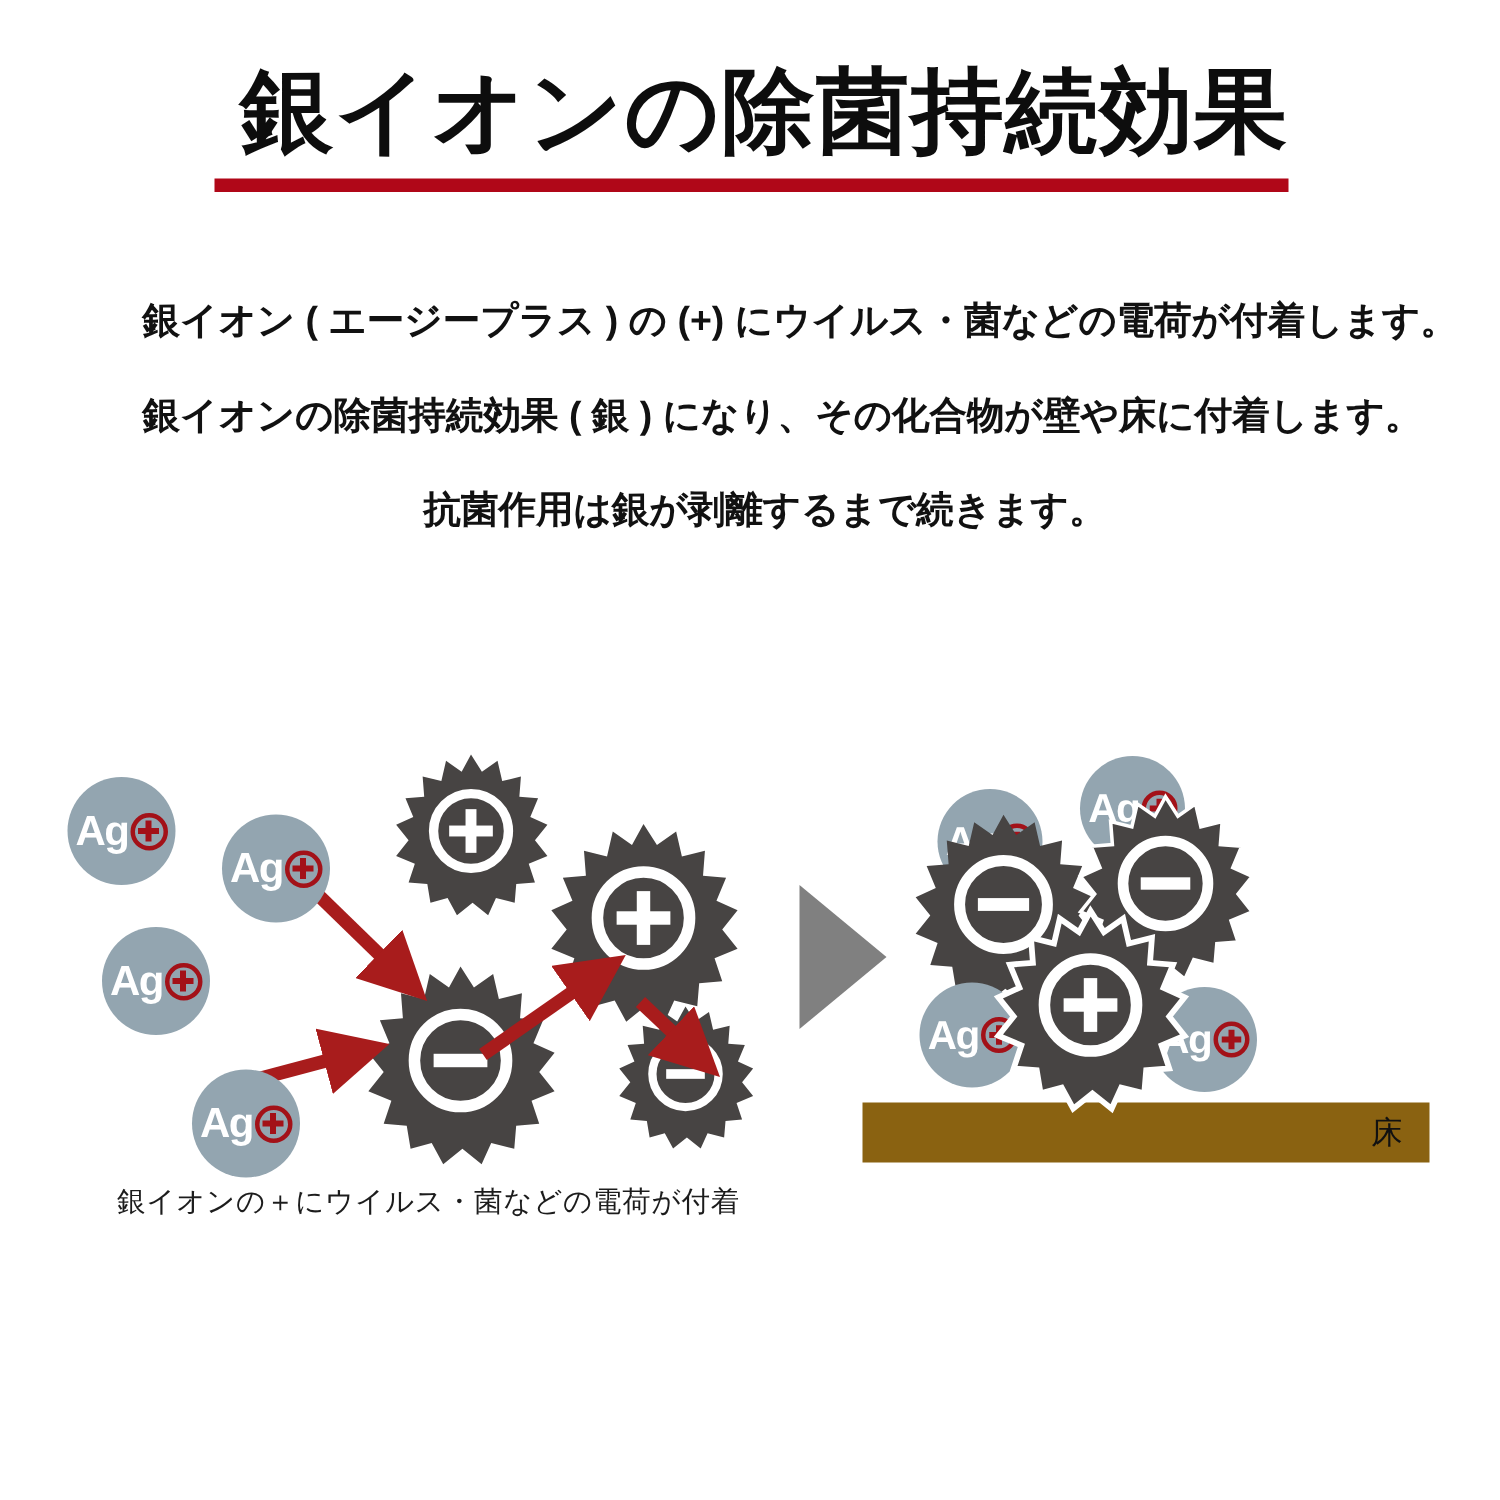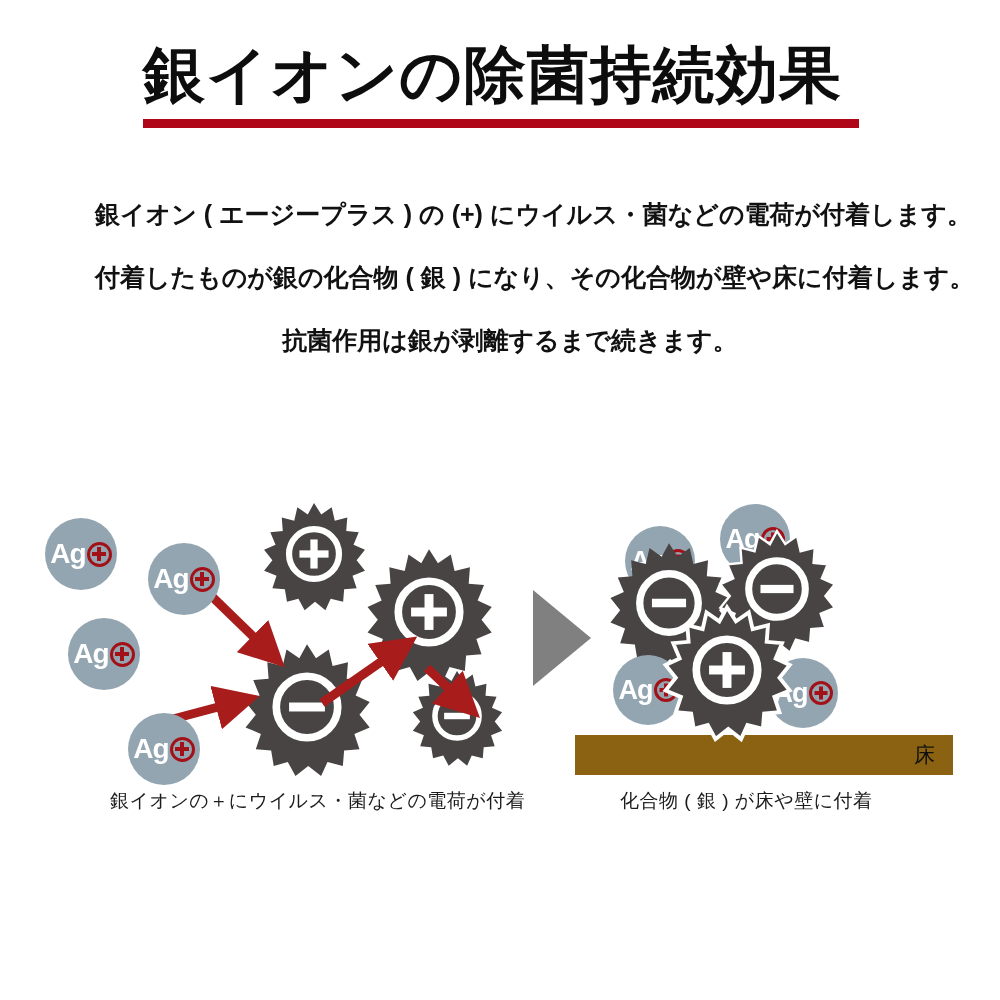--- a/index.html
+++ b/index.html
@@ -14,21 +14,21 @@
   #page{position:relative;width:1000px;height:1000px;background:#ffffff;}
 
   
   .title-wrap{position:absolute;left:143px;top:38px;width:716px;}
   .title{
     font-size:62px;
     font-weight:bold;
     letter-spacing:1px;
     line-height:1.18;
     color:#0d0d0d;
-    text-align:left;
+    text-align:right;
     white-space:nowrap;
   }
   .title-rule{
     margin-top:8px;
     width:716px;height:9px;
     background:#b00718;
   }
 
   
   .body-text{
@@ -55,21 +55,21 @@
 
   .caption{
     position:absolute;
     top:308px;
     font-size:19px;
     font-weight:normal;
     color:#1c1c1c;
     white-space:nowrap;
     letter-spacing:0.5px;
   }
-  .caption-left{left:78px;margin-left:32px;}
+  .caption-left{left:78px;}
   .caption-right{left:620px;}
 
   
   .ag{
     position:absolute;
     border-radius:50%;
     background:#93a5b0;
     display:flex;
     align-items:center;
     justify-content:center;
@@ -137,21 +137,21 @@
 
 <div id="page">
 
   <div class="title-wrap">
     <div class="title">銀イオンの除菌持続効果</div>
     <div class="title-rule"></div>
   </div>
 
   <div class="body-text">
     <div class="body-line">銀イオン ( エージープラス ) の (+) にウイルス・菌などの電荷が付着します。</div>
-    <div class="body-line">付着したものが銀の化合物 ( 銀 ) になり、その化合物が壁や床に付着します。</div>
+    <div class="body-line">銀イオンの除菌持続効果 ( 銀 ) になり、その化合物が壁や床に付着します。</div>
     <div class="body-line">抗菌作用は銀が剥離するまで続きます。</div>
   </div>
 
   <div class="stage">
 
     <div class="panel panel-left">
 
       <div class="germ" style="left:262px;top:22px;">
         <svg width="104" height="104" viewBox="0 0 100 100" aria-hidden="true">
           <polygon points="50,1 57,12 67,5 70,18 82,15 81,28 93,29 88,41 99,46 91,56 99,66 87,71 91,83 79,84 78,96 66,93 61,104 51,96 41,104 35,93 24,96 22,84 10,83 14,71 2,66 10,56 2,46 13,41 8,29 20,28 19,15 31,18 34,5 44,12" fill="#474443"></polygon>
@@ -267,21 +267,20 @@
           <rect x="36" y="46.5" width="28" height="7" fill="#ffffff"></rect>
         </svg>
       </div>
 
       <div class="floor">
         <span class="floor-label">床</span>
       </div>
     </div>
 
     <div class="caption caption-left">銀イオンの＋にウイルス・菌などの電荷が付着</div>
-    <div class="caption caption-right">化合物 ( 銀 ) が床や壁に付着</div>
 
   </div>
 </div>
 
 <style>
   .ag .ag-plus::before{width:var(--bar,4px);height:var(--len,14px);}
   .ag .ag-plus::after{width:var(--len,14px);height:var(--bar,4px);}
 </style>
 
 </body></html>

